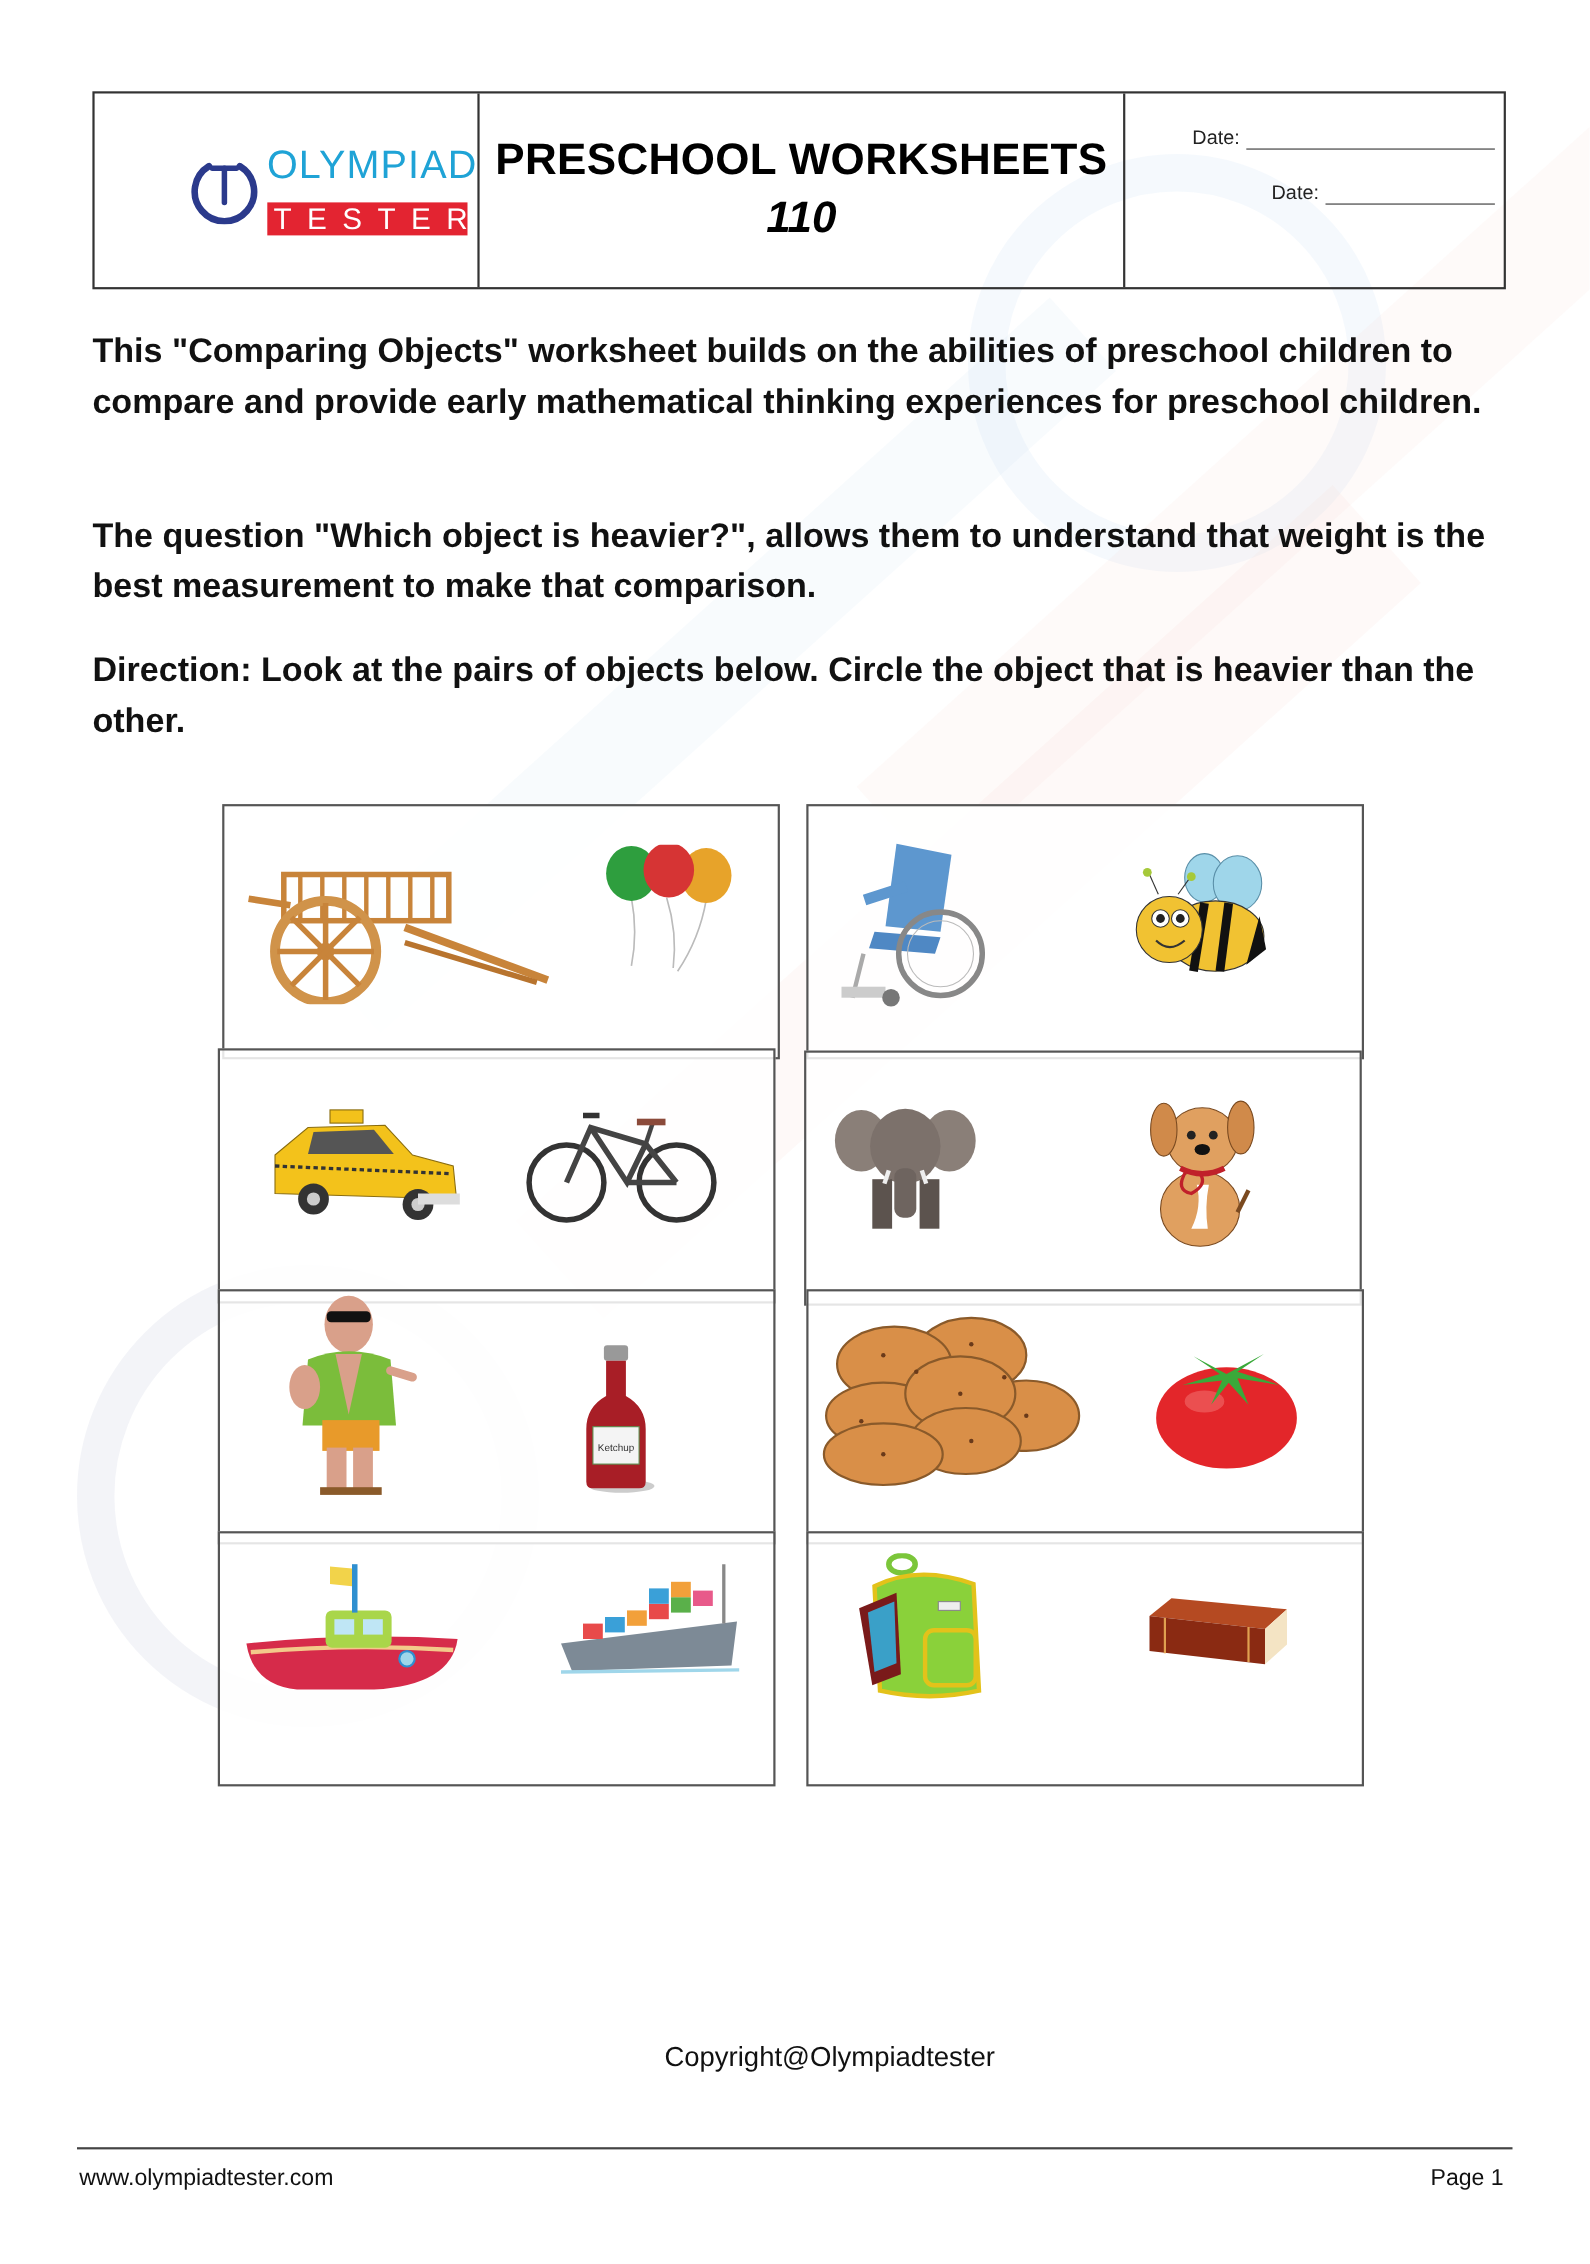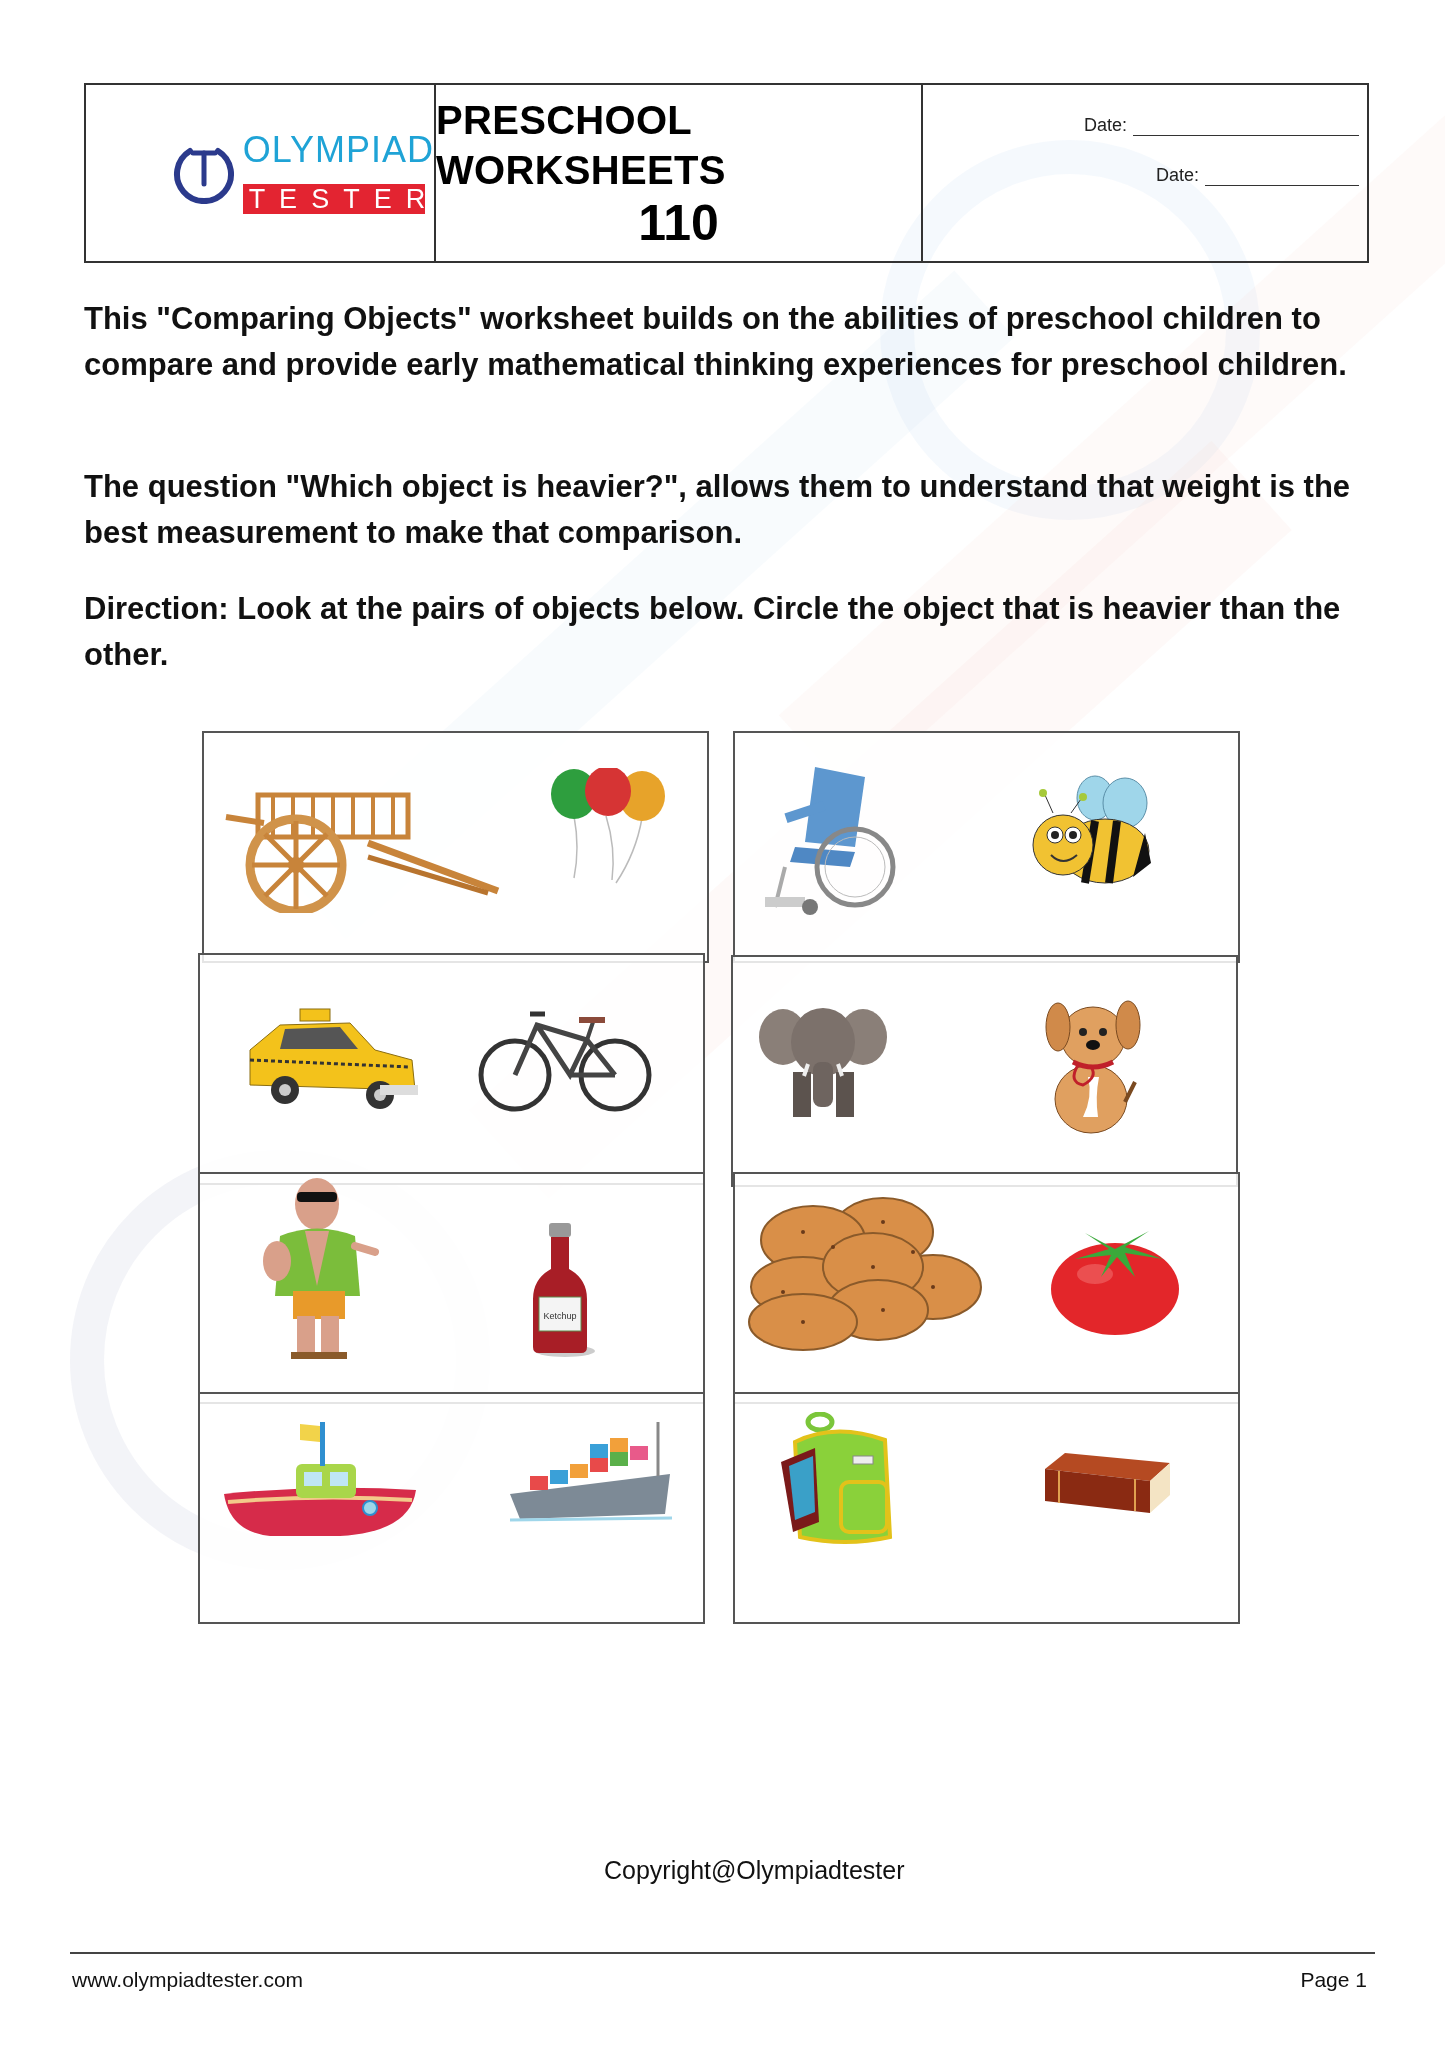--- a/index.html
+++ b/index.html
@@ -17,32 +17,32 @@
   .wm-diag2 { left: 700px; top: 400px; width: 900px; height: 110px; transform: rotate(-42deg);
              background: rgba(250,220,210,0.14); }
   .wm-diag3 { left: 200px; top: 560px; width: 900px; height: 90px; transform: rotate(-42deg);
              background: rgba(200,220,240,0.12); }
 
   
   .header { position: absolute; left: 84px; top: 83px; width: 1285px; height: 180px;
             border: 2px solid #333; box-sizing: border-box; display: flex; background: transparent; }
   .hcell { box-sizing: border-box; height: 100%; position: relative; }
   .hcell.logo { width: 350px; border-right: 2px solid #333; display: flex; align-items: center; justify-content: flex-end; }
-  .hcell.title { width: 487px; border-right: 2px solid #333; display: flex; flex-direction: column; align-items: center; justify-content: center; }
+  .hcell.title { width: 587px; border-right: 2px solid #333; display: flex; flex-direction: column; align-items: center; justify-content: center; }
   .hcell.fields { flex: 1; }
 
   .logo-wrap { display: flex; align-items: center; gap: 8px; }
   .logo-mark { width: 62px; height: 62px; position: relative; }
   .logo-text { display: flex; flex-direction: column; }
   .logo-top { color: #1fa3d6; font-size: 36px; font-weight: 400; letter-spacing: 1px; line-height: 36px; }
   .logo-bottom { background: #e32431; color: #fff; font-size: 27px; letter-spacing: 14px; line-height: 30px;
                  padding: 0 0 0 6px; margin-top: 16px; width: 182px; box-sizing: border-box; }
 
   .title-main { font-size: 40px; font-weight: 700; line-height: 50px; letter-spacing: 0.3px; }
-  .title-num { font-size: 50px; font-weight: 700; line-height: 56px; }
+  .title-num { font-size: 40px; font-weight: 700; line-height: 56px; font-style: italic; }
 
   .field { position: absolute; right: 8px; display: flex; align-items: flex-end; font-size: 18px; color: #222; }
   .field .line { border-bottom: 1.5px solid #333; margin-left: 6px; height: 18px; }
   .field.name { top: 30px; }
   .field.name .line { width: 226px; }
   .field.date { top: 80px; }
   .field.date .line { width: 154px; }
 
   
   .intro { position: absolute; left: 84px; width: 1290px; font-size: 31px; font-weight: 700; line-height: 46px; color: #111; }

